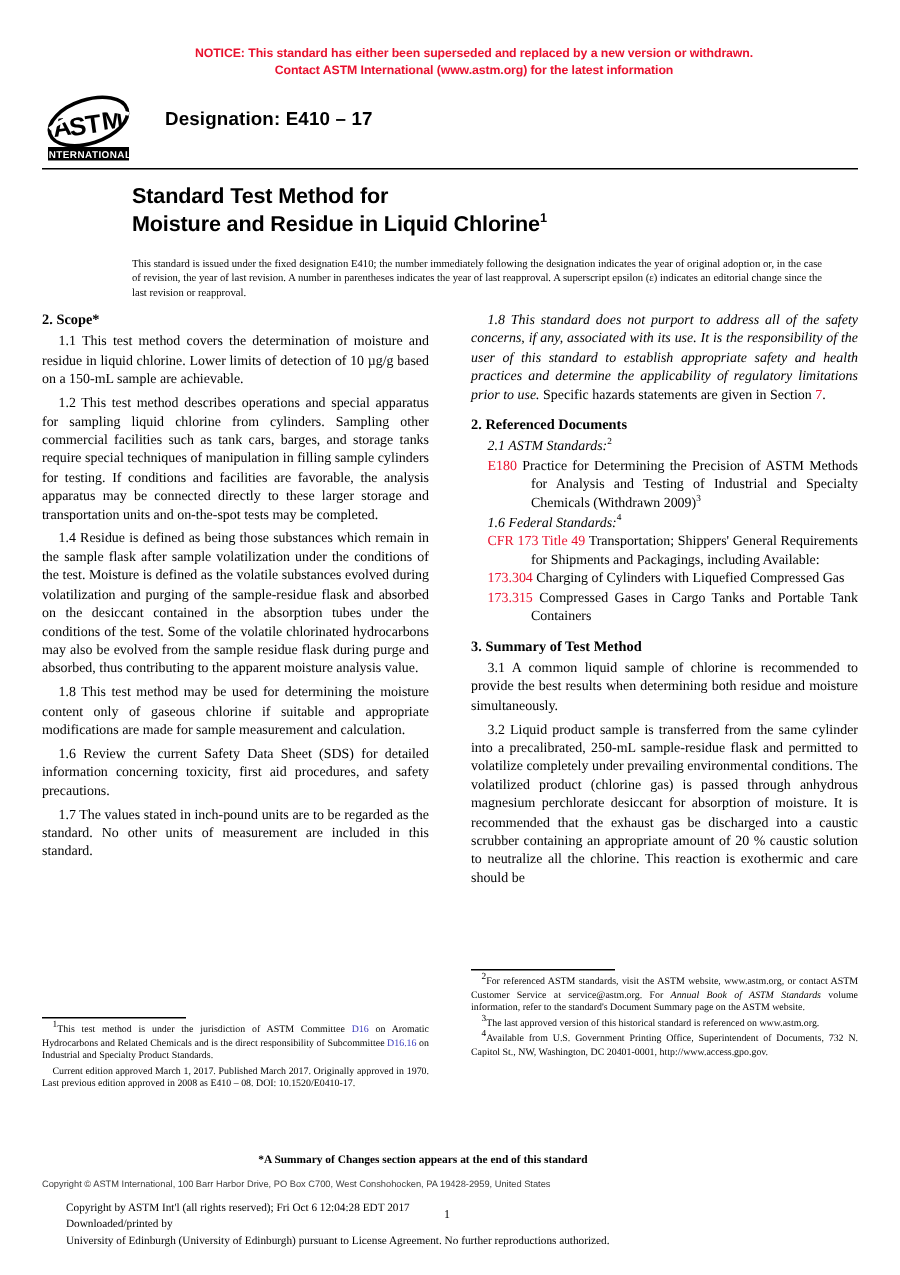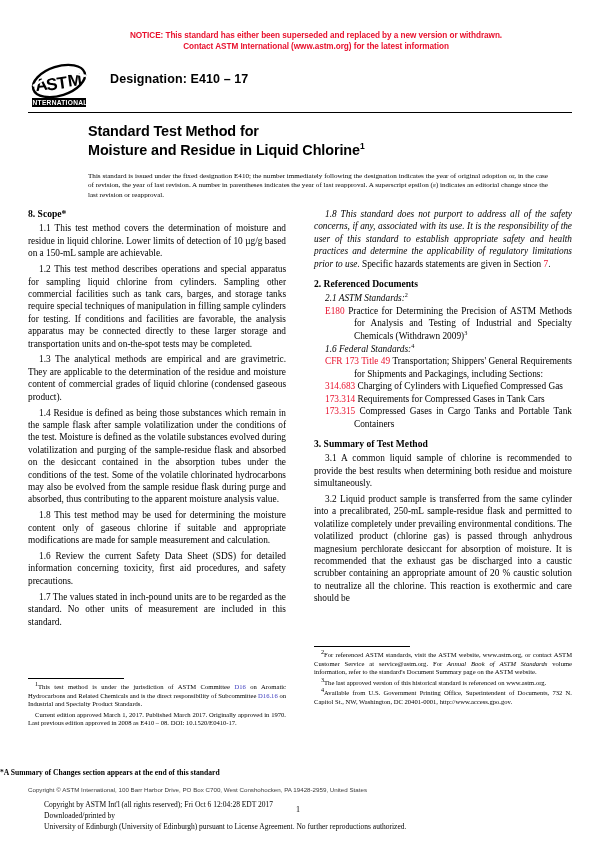--- a/index.html
+++ b/index.html
@@ -188,20 +188,21 @@
     top: 438px;
     width: 258px;
   }
 
   
   .summary-line {
     position: absolute;
     top: 768px;
     left: 0;
     width: 564px;
+    text-align: center;
     font-weight: bold;
     font-size: 7.6px;
   }
   .copyright-line {
     position: absolute;
     top: 786px;
     left: 28px;
     width: 544px;
     font-family: "Liberation Sans", sans-serif;
     font-size: 6.2px;
@@ -255,44 +256,42 @@
     <div class="doc-title">
       <span>Standard Test Method for</span><br>
       <span>Moisture and Residue in Liquid Chlorine</span><sup>1</sup>
     </div>
     <div class="standard-note">This standard is issued under the fixed designation E410; the number immediately following the designation indicates the year of original adoption or, in the case of revision, the year of last revision. A number in parentheses indicates the year of last reapproval. A superscript epsilon (ε) indicates an editorial change since the last revision or reapproval.</div>
   </div>
 
   <div class="columns">
 
     <div class="col col-left">
-      <div class="sec-head">8. Scope*</div>
+      <div class="sec-head">2. Scope*</div>
       <p class="para">1.1 This test method covers the determination of moisture and residue in liquid chlorine. Lower limits of detection of 10 µg/g based on a 150-mL sample are achievable.</p>
       <p class="para">1.2 This test method describes operations and special apparatus for sampling liquid chlorine from cylinders. Sampling other commercial facilities such as tank cars, barges, and storage tanks require special techniques of manipulation in filling sample cylinders for testing. If conditions and facilities are favorable, the analysis apparatus may be connected directly to these larger storage and transportation units and on-the-spot tests may be completed.</p>
-      <p class="para">1.3 The analytical methods are empirical and are gravimetric. They are applicable to the determination of the residue and moisture content of commercial grades of liquid chlorine (condensed gaseous product).</p>
       <p class="para">1.4 Residue is defined as being those substances which remain in the sample flask after sample volatilization under the conditions of the test. Moisture is defined as the volatile substances evolved during volatilization and purging of the sample-residue flask and absorbed on the desiccant contained in the absorption tubes under the conditions of the test. Some of the volatile chlorinated hydrocarbons may also be evolved from the sample residue flask during purge and absorbed, thus contributing to the apparent moisture analysis value.</p>
       <p class="para">1.8 This test method may be used for determining the moisture content only of gaseous chlorine if suitable and appropriate modifications are made for sample measurement and calculation.</p>
       <p class="para">1.6 Review the current Safety Data Sheet (SDS) for detailed information concerning toxicity, first aid procedures, and safety precautions.</p>
       <p class="para">1.7 The values stated in inch-pound units are to be regarded as the standard. No other units of measurement are included in this standard.</p>
     </div>
 
     <div class="col col-right">
       <p class="para italic"><span>1.8 This standard does not purport to address all of the safety concerns, if any, associated with its use. It is the responsibility of the user of this standard to establish appropriate safety and health practices and determine the applicability of regulatory limitations prior to use.</span><span class="upright"> <span>Specific hazards statements are given in Section </span><span class="lnk">7</span><span>.</span></span></p>
 
       <div class="sec-head">2. Referenced Documents</div>
 
       <div class="sub-head"><i>2.1 ASTM Standards:</i><sup class="fn">2</sup></div>
 
       <p class="ref"><span class="lnk">E180</span> <span>Practice for Determining the Precision of ASTM Methods for Analysis and Testing of Industrial and Specialty Chemicals (Withdrawn 2009)</span><sup class="fn">3</sup></p>
 
       <div class="sub-head"><i>1.6 Federal Standards:</i><sup class="fn">4</sup></div>
 
-      <p class="ref"><span class="lnk">CFR 173 Title 49</span> <span>Transportation; Shippers' General Requirements for Shipments and Packagings, including Sections:</span></p>
-      <p class="ref"><span class="lnk">314.683</span> <span>Charging of Cylinders with Liquefied Compressed Gas</span></p>
-      <p class="ref"><span class="lnk">173.314</span> <span>Requirements for Compressed Gases in Tank Cars</span></p>
+      <p class="ref"><span class="lnk">CFR 173 Title 49</span> <span>Transportation; Shippers' General Requirements for Shipments and Packagings, including Available:</span></p>
+      <p class="ref"><span class="lnk">173.304</span> <span>Charging of Cylinders with Liquefied Compressed Gas</span></p>
       <p class="ref"><span class="lnk">173.315</span> <span>Compressed Gases in Cargo Tanks and Portable Tank Containers</span></p>
 
       <div class="sec-head">3. Summary of Test Method</div>
       <p class="para">3.1 A common liquid sample of chlorine is recommended to provide the best results when determining both residue and moisture simultaneously.</p>
       <p class="para">3.2 Liquid product sample is transferred from the same cylinder into a precalibrated, 250-mL sample-residue flask and permitted to volatilize completely under prevailing environmental conditions. The volatilized product (chlorine gas) is passed through anhydrous magnesium perchlorate desiccant for absorption of moisture. It is recommended that the exhaust gas be discharged into a caustic scrubber containing an appropriate amount of 20 % caustic solution to neutralize all the chlorine. This reaction is exothermic and care should be</p>
     </div>
 
     <div class="fnblock-left">
       <div class="fn-rule"></div>
       <div class="footnotes">

